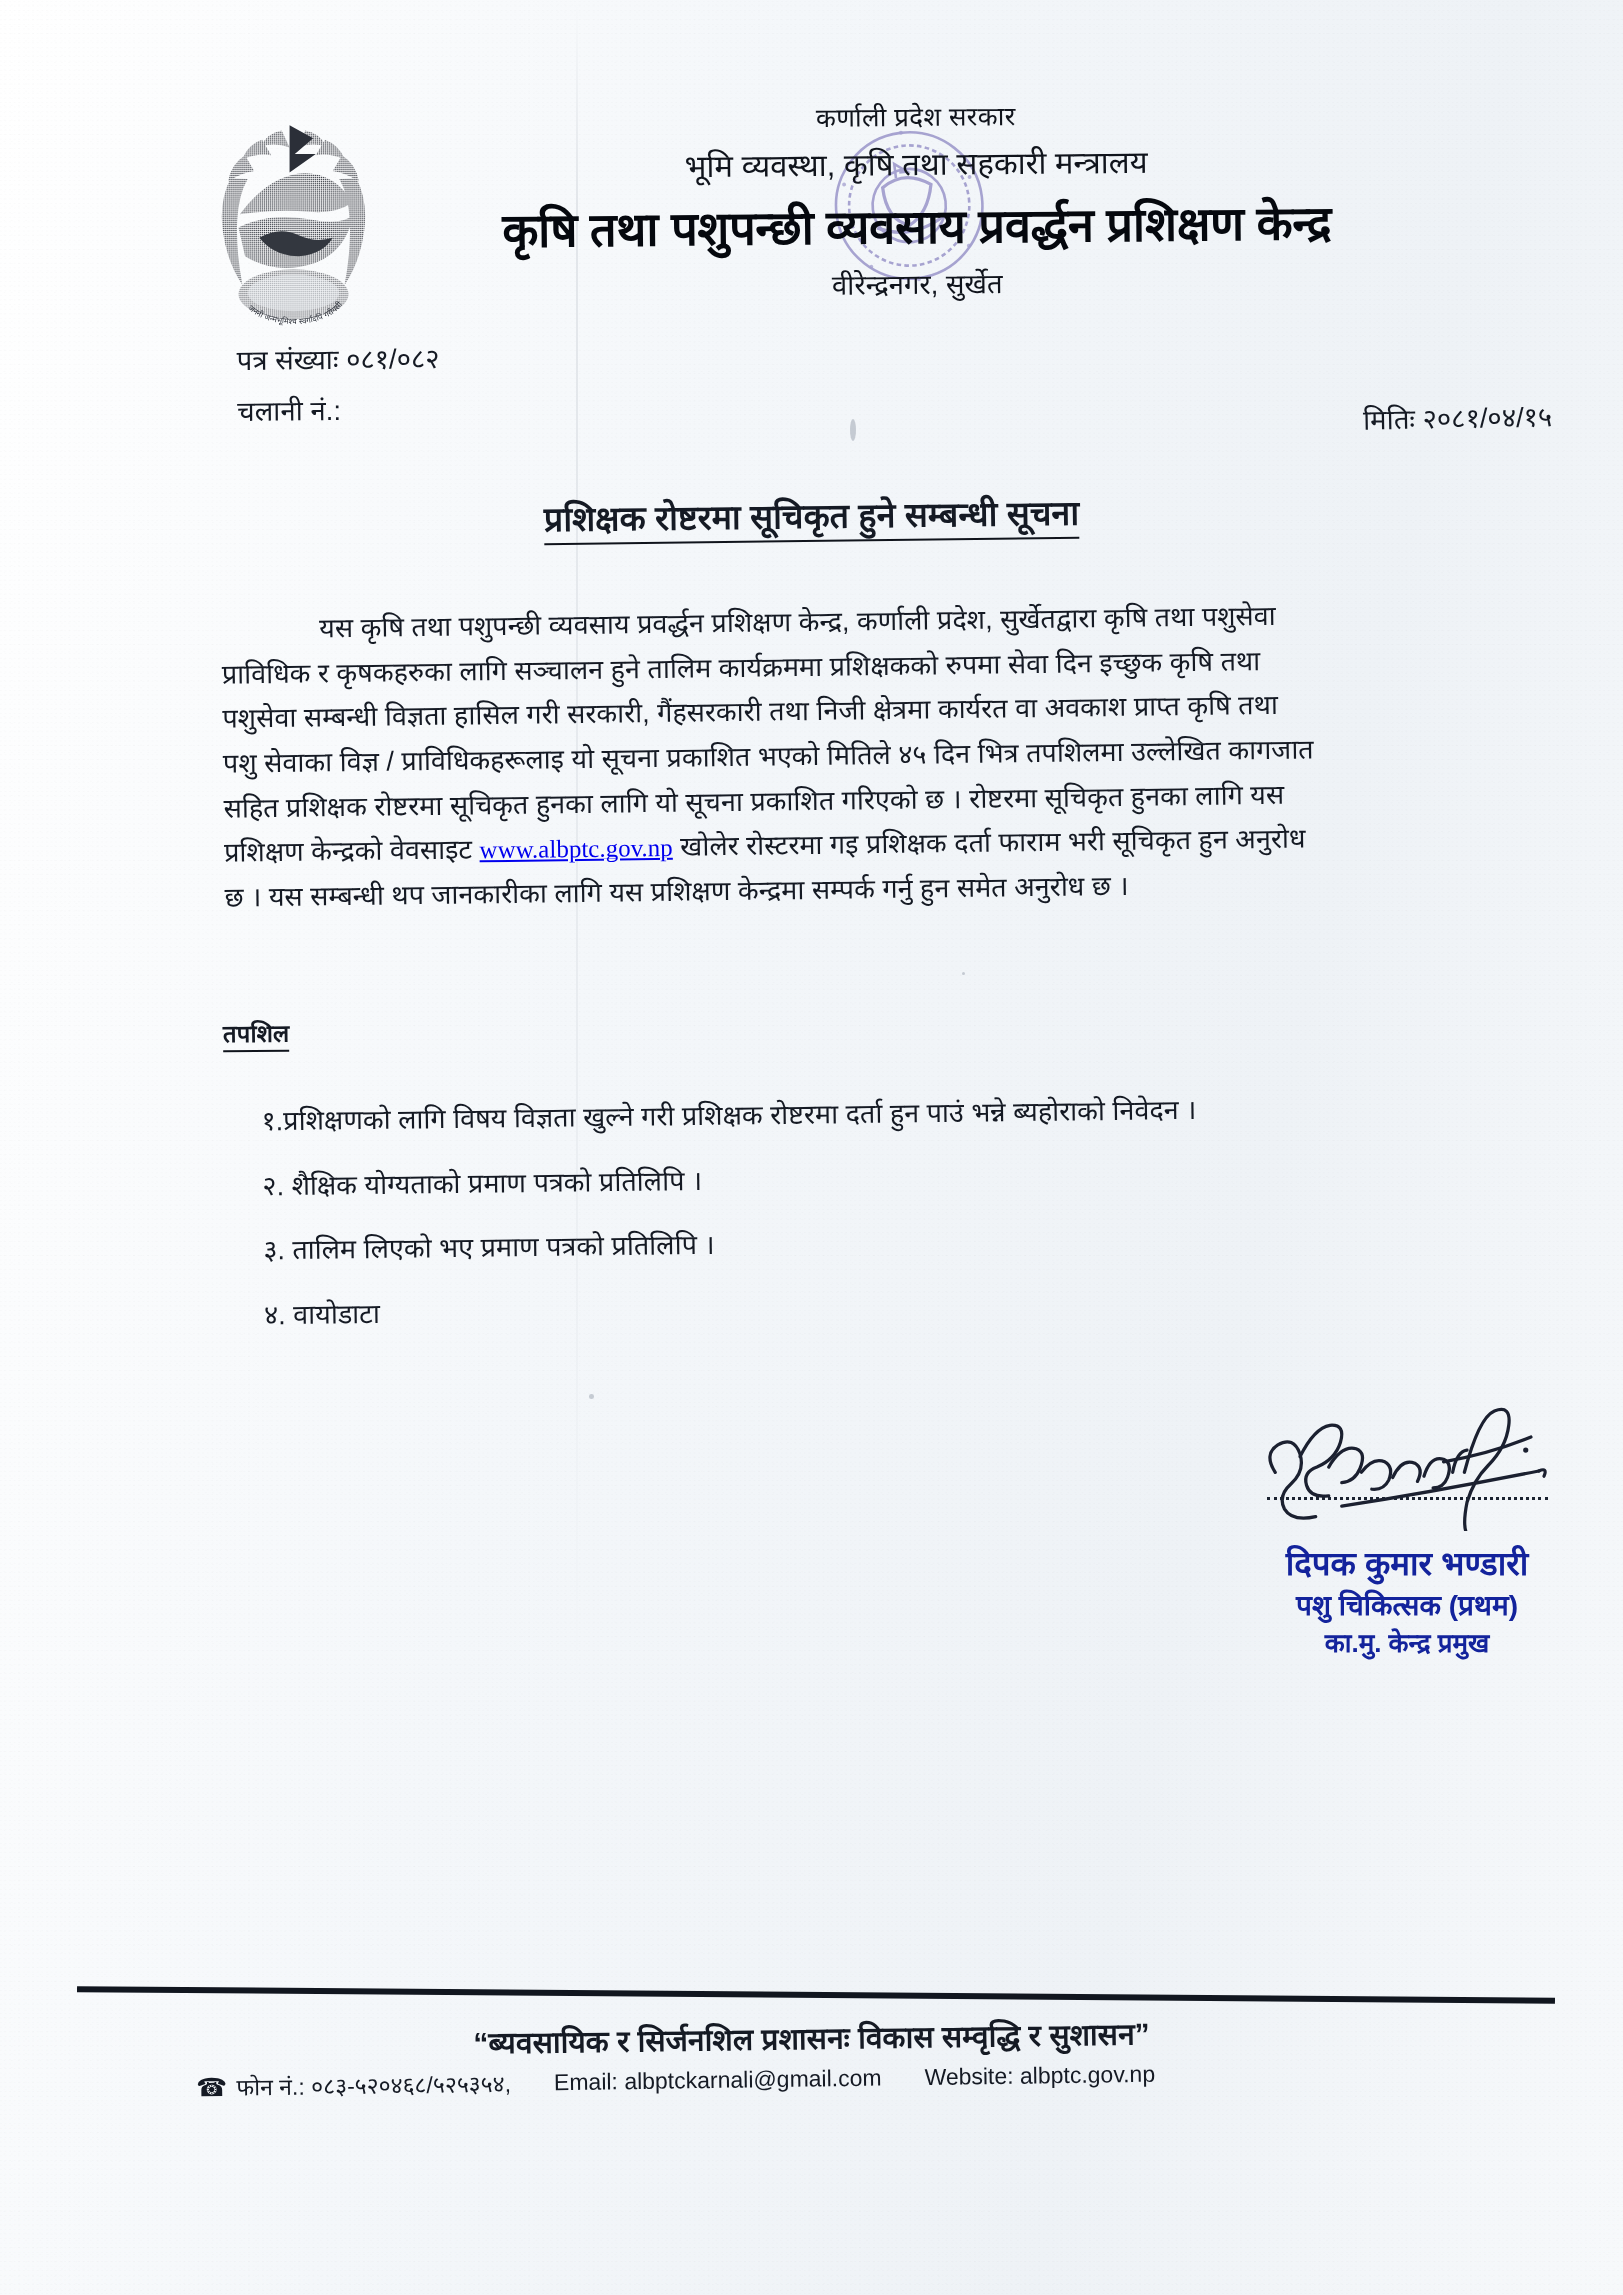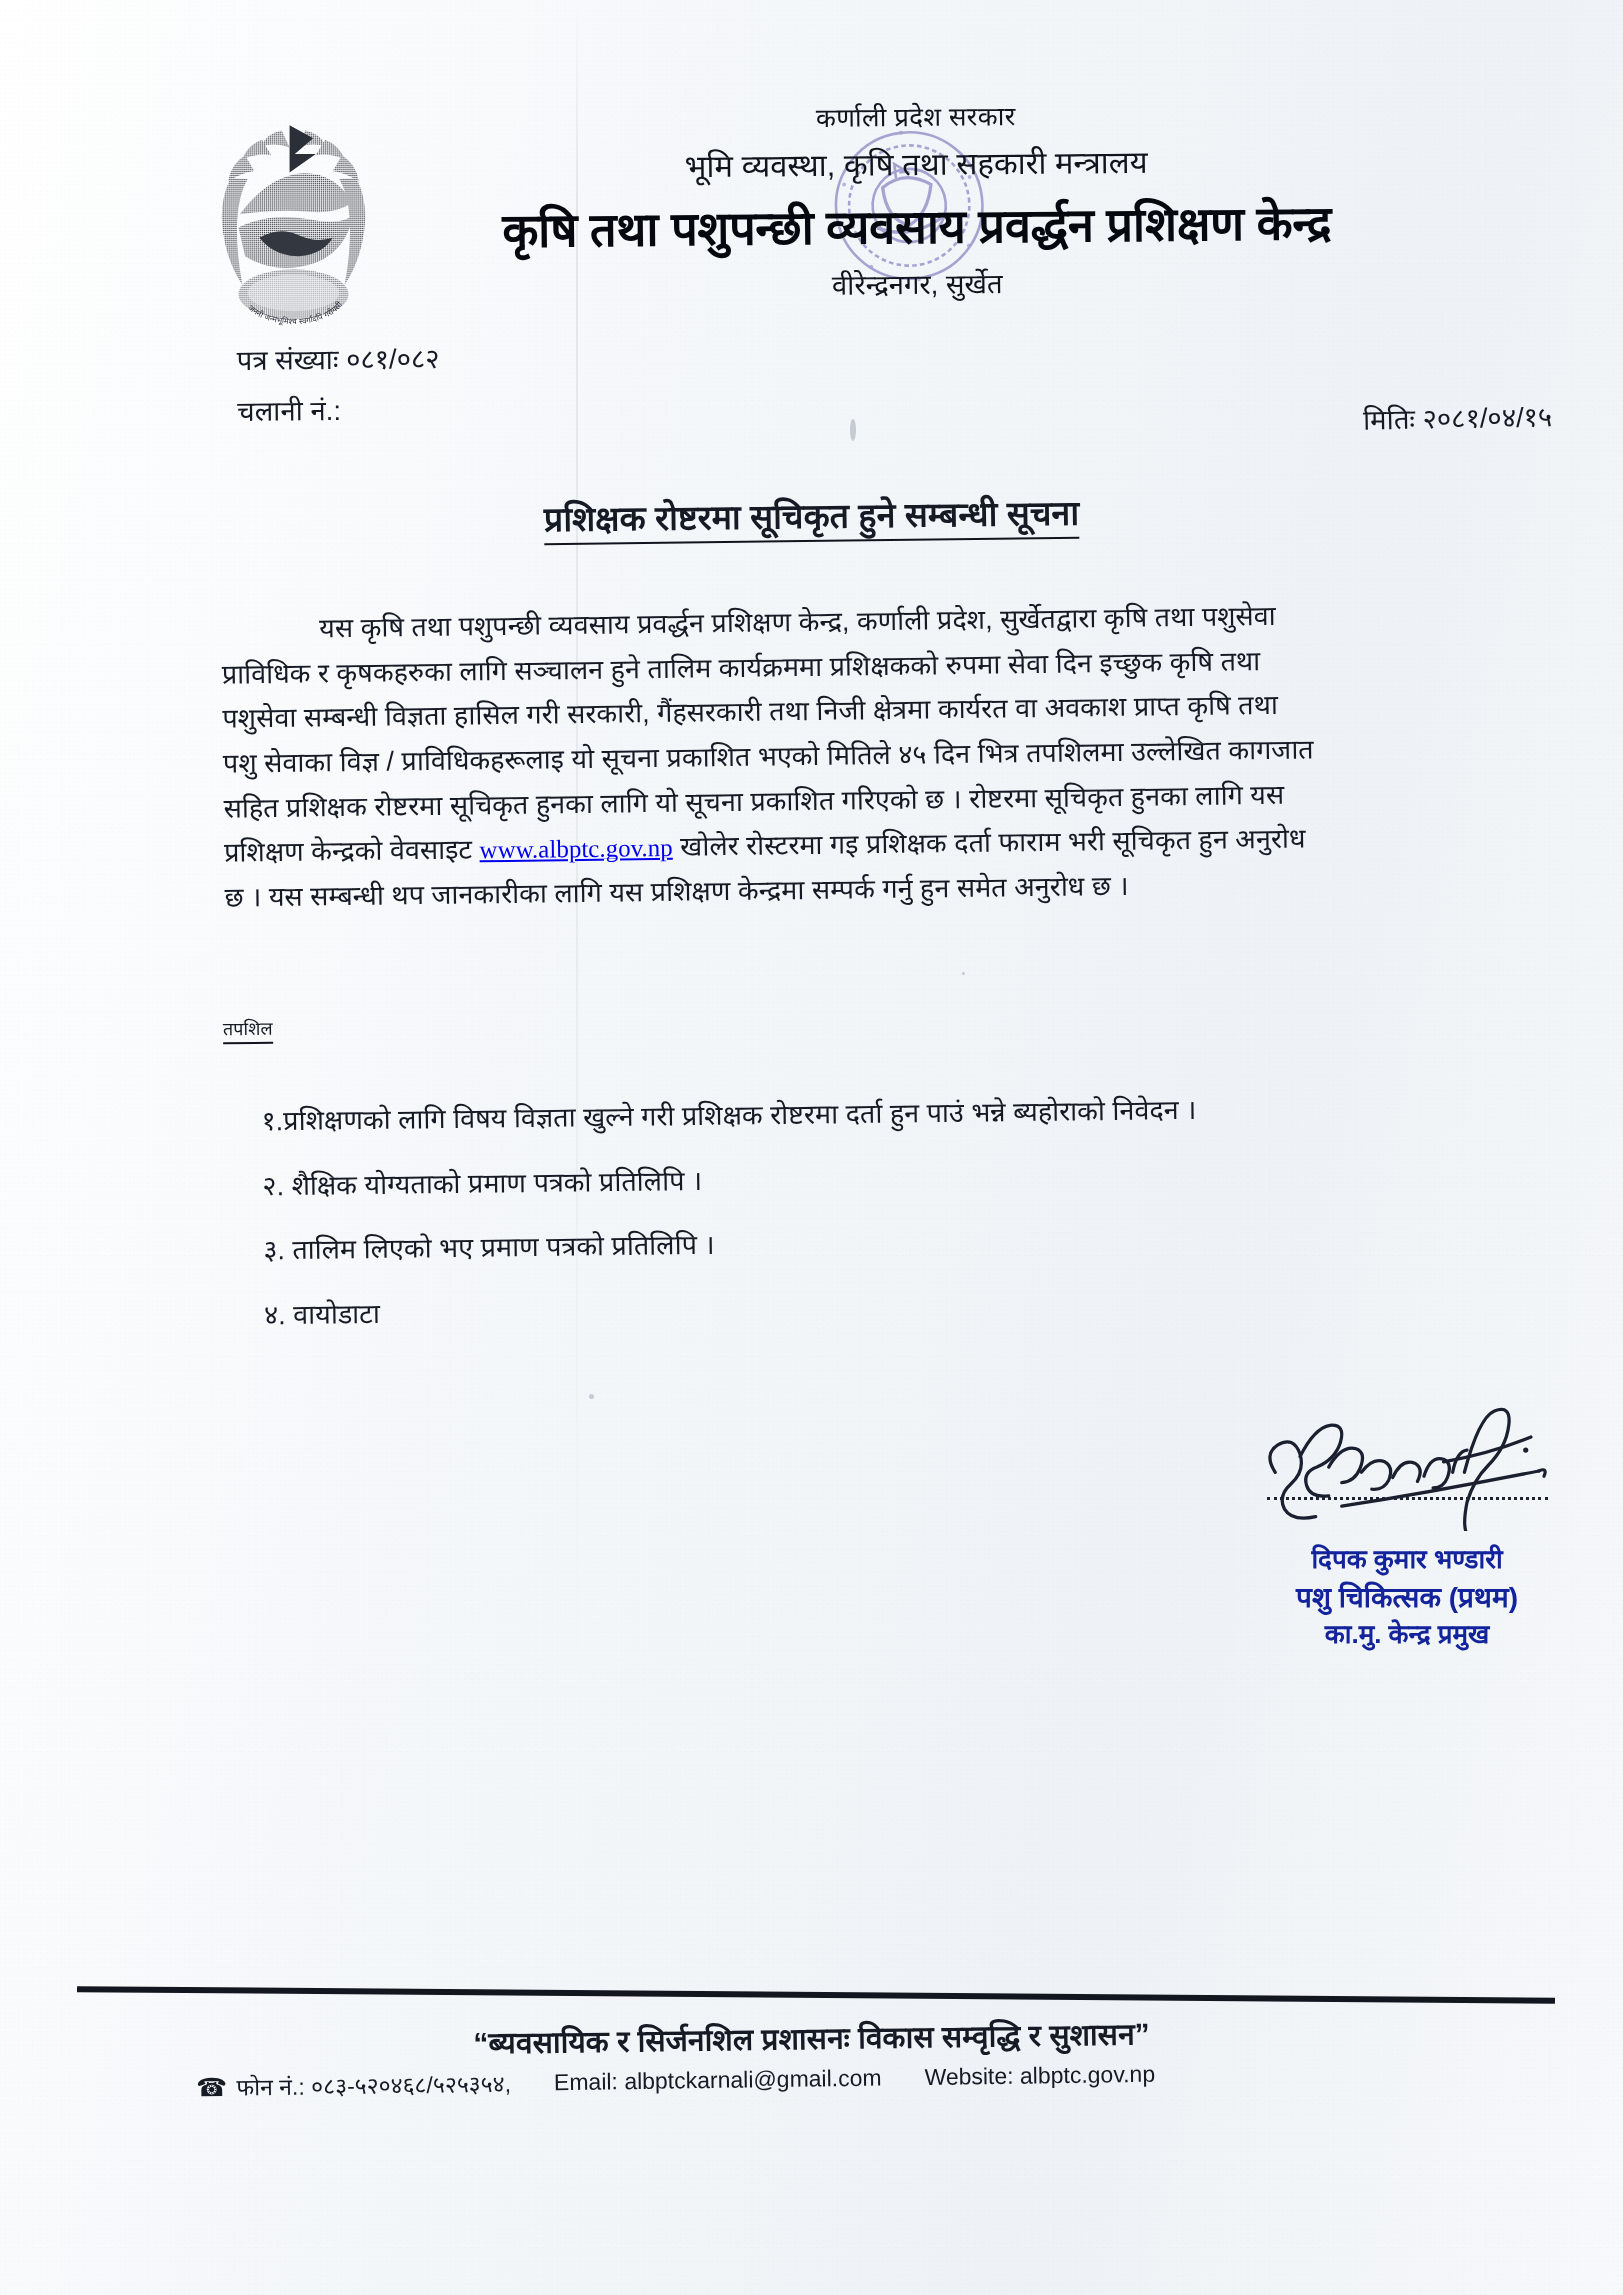--- a/index.html
+++ b/index.html
@@ -74,39 +74,39 @@
   }
   .para-line{
     font-size:27px;line-height:1.0;margin:0 0 17.7px 0;
     white-space:nowrap;
   }
   .indent{display:inline-block;width:98px;}
   .url{text-decoration:underline;font-family:"Liberation Serif", serif;font-size:25px;}
 
   
   .tapasil-head{
-    position:absolute;left:223px;top:1016px;font-size:18px;font-weight:400;
+    position:absolute;left:223px;top:1016px;font-size:24px;font-weight:700;
     transform:rotate(-0.6deg);
   }
   .tapasil-head span{border-bottom:2px solid #10141c;padding-bottom:3.3px;}
   .tlist{
     position:absolute;left:223px;top:1083px;width:1244px;
     transform:rotate(-0.7deg);
   }
   .tlist li{font-size:27px;margin:0 0 27.5px 0;list-style:none;white-space:nowrap;}
 
   
   .sigwrap{position:absolute;left:1237px;top:1394px;width:340px;text-align:center;}
   .sig-ink{position:relative;height:137px;}
   .sig-ink svg{position:absolute;left:0;top:0;width:340px;height:137px;}
   .dots{
     width:281px;margin:0 auto;border-top:3.9px dotted #1c2331;height:0;
     position:relative;top:-34px;
   }
-  .sig-name{color:#13239c;font-size:26px;font-weight:700;margin:9.2px 0 3.9px 0;line-height:1.25;white-space:nowrap;}
+  .sig-name{color:#13239c;font-size:33px;font-weight:700;margin:9.2px 0 3.9px 0;line-height:1.25;white-space:nowrap;}
   .sig-role{color:#13239c;font-size:28px;font-weight:700;margin:0 0 3.9px 0;line-height:1.25;white-space:nowrap;}
   .sig-post{color:#13239c;font-size:26px;font-weight:700;margin:1px;line-height:1.25;white-space:nowrap;}
 
   
   .footrule{
     position:absolute;left:77px;top:1992px;width:1478px;height:5.9px;
     background:#11161f;transform:rotate(0.45deg);
   }
   .slogan{
     position:absolute;left:0;top:2017px;width:1623px;text-align:center;

